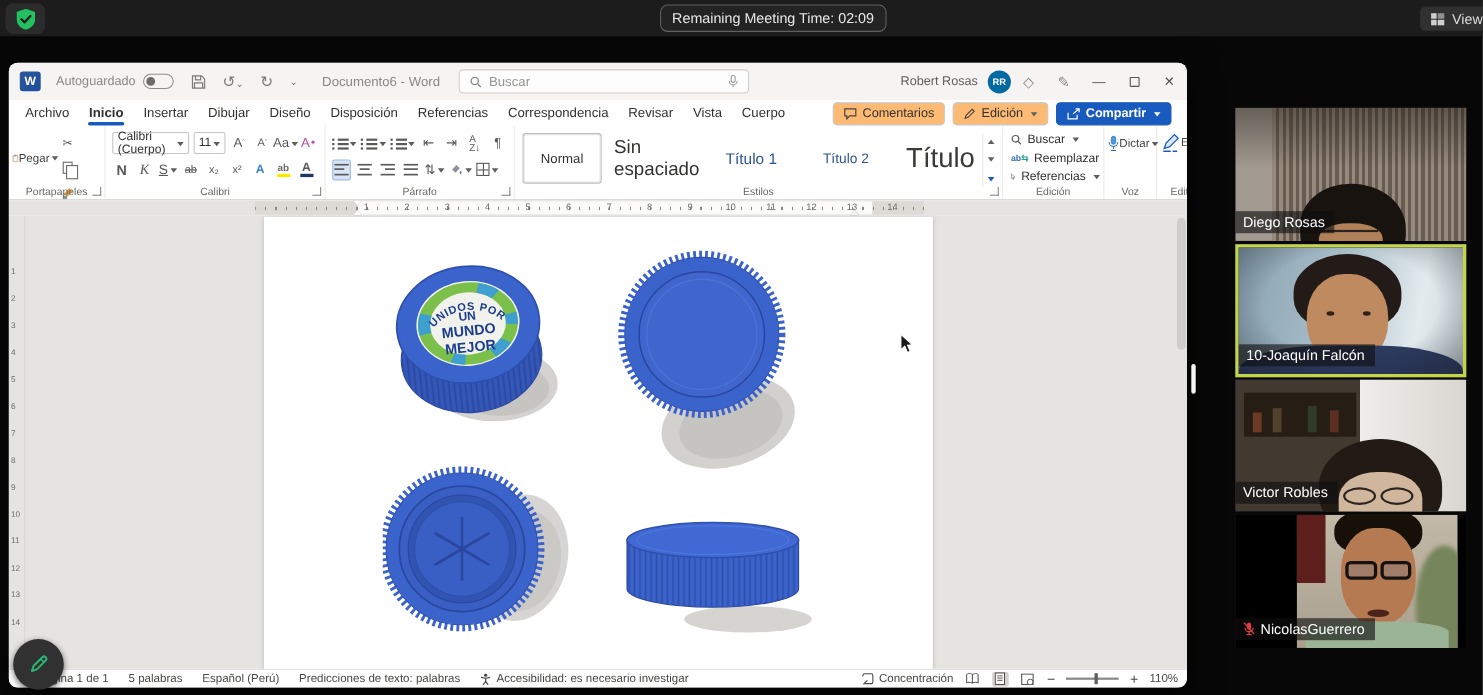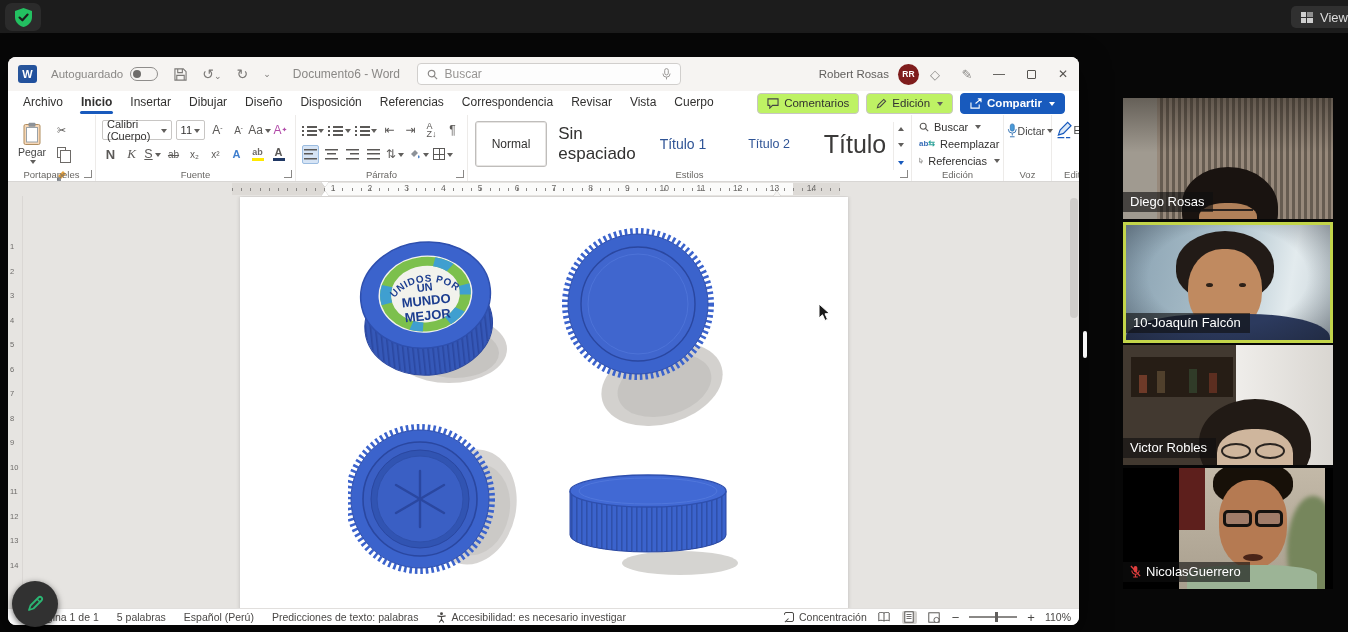--- a/index.html
+++ b/index.html
@@ -26,44 +26,44 @@
   .autosave { font-size:11.5px; margin-left:14px; }
   .toggle { width:28px; height:14px; border:1px solid #8f8d8b; border-radius:8px; margin-left:7px; position:relative; background:#f6f4f2; }
   .toggle i { position:absolute; left:2px; top:2px; width:8px; height:8px; border-radius:50%; background:#6e6c6a; }
   .qat { display:flex; align-items:center; gap:15px; margin-left:16px; font-size:14px; color:#7c7a78; }
   .qat .sm { font-size:9px; }
   .doctitle { font-size:12px; margin-left:22px; color:#8a8886; }
   .searchbox { position:absolute; left:50%; transform:translateX(-50%); margin-left:5px; top:6px; width:264px; height:22px; background:#fdfdfd; border:1px solid #d1cfcd; border-radius:4px; display:flex; align-items:center; gap:7px; padding:0 9px; font-size:12px; color:#979593; }
   .searchbox .grow { flex:1; }
   .tb-right { position:absolute; right:0; top:0; height:34px; display:flex; align-items:center; }
   .uname { font-size:11.5px; color:#605e5c; margin-right:9px; }
-  .avatar { width:21px; height:21px; border-radius:50%; background:#7f1d1d; color:#fff; font-size:8.5px; font-weight:bold; display:flex; align-items:center; justify-content:center; }
+  .avatar { width:21px; height:21px; border-radius:50%; background:#0369a1; color:#fff; font-size:8.5px; font-weight:bold; display:flex; align-items:center; justify-content:center; }
   .tbic { width:32px; text-align:center; color:#8a8886; font-size:13px; }
   .winbtn { width:32px; height:34px; display:flex; align-items:center; justify-content:center; color:#55524f; font-size:12px; }
   .maxbox { width:9px; height:9px; border:1px solid #55524f; border-radius:1px; }
 
   .menubar { height:24px; background:#fff; display:flex; align-items:center; padding:0 6px; flex:none; }
   .mtab { font-size:12px; color:#323130; padding:0 9px; height:24px; line-height:22px; position:relative; cursor:default; white-space:nowrap; }
   .mtab.active { font-weight:bold; }
   .mtab.active::after { content:""; position:absolute; left:8px; right:8px; bottom:1px; height:3px; background:#185abd; border-radius:2px; }
   .menu-right { margin-left:auto; display:flex; gap:7px; padding-right:8px; }
-  .pillbtn { height:21px; border:1px solid #c8c6c4; border-radius:4px; background:#bef264; font-size:11.5px; color:#323130; display:flex; align-items:center; gap:5px; padding:0 9px; }
+  .pillbtn { height:21px; border:1px solid #c8c6c4; border-radius:4px; background:#fdba74; font-size:11.5px; color:#323130; display:flex; align-items:center; gap:5px; padding:0 9px; }
   .pillbtn.share { background:#185abd; border-color:#185abd; color:#fff; font-weight:bold; }
 
   
   .ribbon { height:67px; background:#fff; display:flex; border-bottom:1px solid #d8d6d4; flex:none; }
   .rgroup { position:relative; border-right:1px solid #edebe9; padding:3px 3px 13px; flex:none; }
   .glabel { position:absolute; bottom:1px; left:0; right:0; text-align:center; font-size:9.5px; color:#696764; }
   .dlg { position:absolute; right:3px; bottom:3px; width:8px; height:8px; border-right:1.5px solid #8a8886; border-bottom:1.5px solid #8a8886; }
   .dd { width:0; height:0; border:3px solid transparent; border-top:4px solid #605e5c; display:inline-block; margin-left:2px; position:relative; top:2px; }
   .row { display:flex; align-items:center; gap:4px; height:24px; padding:0 3px; }
   .ric { min-width:17px; height:19px; display:inline-flex; align-items:center; justify-content:center; color:#5b5957; font-size:12px; border-radius:2px; }
 
   .paste-wrap { display:flex; }
-  .paste-btn { width:42px; height:51px; display:flex; flex-direction:column; align-items:center; justify-content:center; font-size:10.5px; color:#444; border-radius:3px; }
+  .paste-btn { width:42px; height:51px; display:flex; align-items:center; justify-content:center; font-size:10.5px; color:#444; border-radius:3px; }
   .mini-col { display:flex; flex-direction:column; justify-content:flex-start; gap:3px; padding-top:3px; }
   .copy-ic { position:relative; width:9px; height:11px; border:1px solid #6d6a67; background:#fff; }
   .copy-ic::after { content:""; position:absolute; left:2px; top:2px; width:9px; height:11px; border:1px solid #6d6a67; background:#fff; }
 
   .combo { height:20px; border:1px solid #c8c6c4; border-radius:2px; font-size:11px; color:#323130; display:flex; align-items:center; padding:0 4px; justify-content:space-between; background:#fff; }
   .bld { font-weight:800; font-size:13px; }
   .ita { font-style:italic; font-family:"Liberation Serif",serif; font-size:13px; }
   .und { text-decoration:underline; font-size:12.5px; }
   .stk { text-decoration:line-through; font-size:10px; letter-spacing:0; }
   .colorbar { display:inline-flex; flex-direction:column; align-items:center; line-height:10px; }
@@ -181,20 +181,21 @@
 </head>
 <body>
 
 <div class="topbar">
   <div class="shield-btn">
     <svg width="17" height="19" viewBox="0 0 17 19">
       <path d="M8.5 0 L17 3 V9 C17 14.5 13 17.8 8.5 19 C4 17.8 0 14.5 0 9 V3 Z" fill="#23c061"></path>
       <path d="M4.5 9.5 L7.4 12.3 L12.6 6.5" fill="none" stroke="#1c1c1c" stroke-width="2.1" stroke-linecap="round" stroke-linejoin="round"></path>
     </svg>
   </div>
+  <div class="time-pill">Remaining Meeting Time: 02:09</div>
   <div class="view-btn">
     <span class="view-ic">
         <i></i>
         <i></i>
         <i></i>
         <i></i>
       </span>
     <span>View</span>
   </div>
 </div>
@@ -337,21 +338,21 @@
           </span>
         <span class="ric colorbar">
             <b style="font-size:9px;color:#6d6a67">ab</b>
             <i style="background:#ffe900"></i>
           </span>
         <span class="ric colorbar">
             <b>A</b>
             <i style="background:#203864"></i>
           </span>
       </div>
-      <div class="glabel">Fuente</div>
+      <div class="glabel">Calibri</div>
       <span class="dlg"></span>
     </div>
 
     <div class="rgroup" style="width:172px">
       <div class="row">
         <span class="ric">
             <span class="lines-ic"></span>
             <span class="dd"></span>
           </span>
         <span class="ric">

